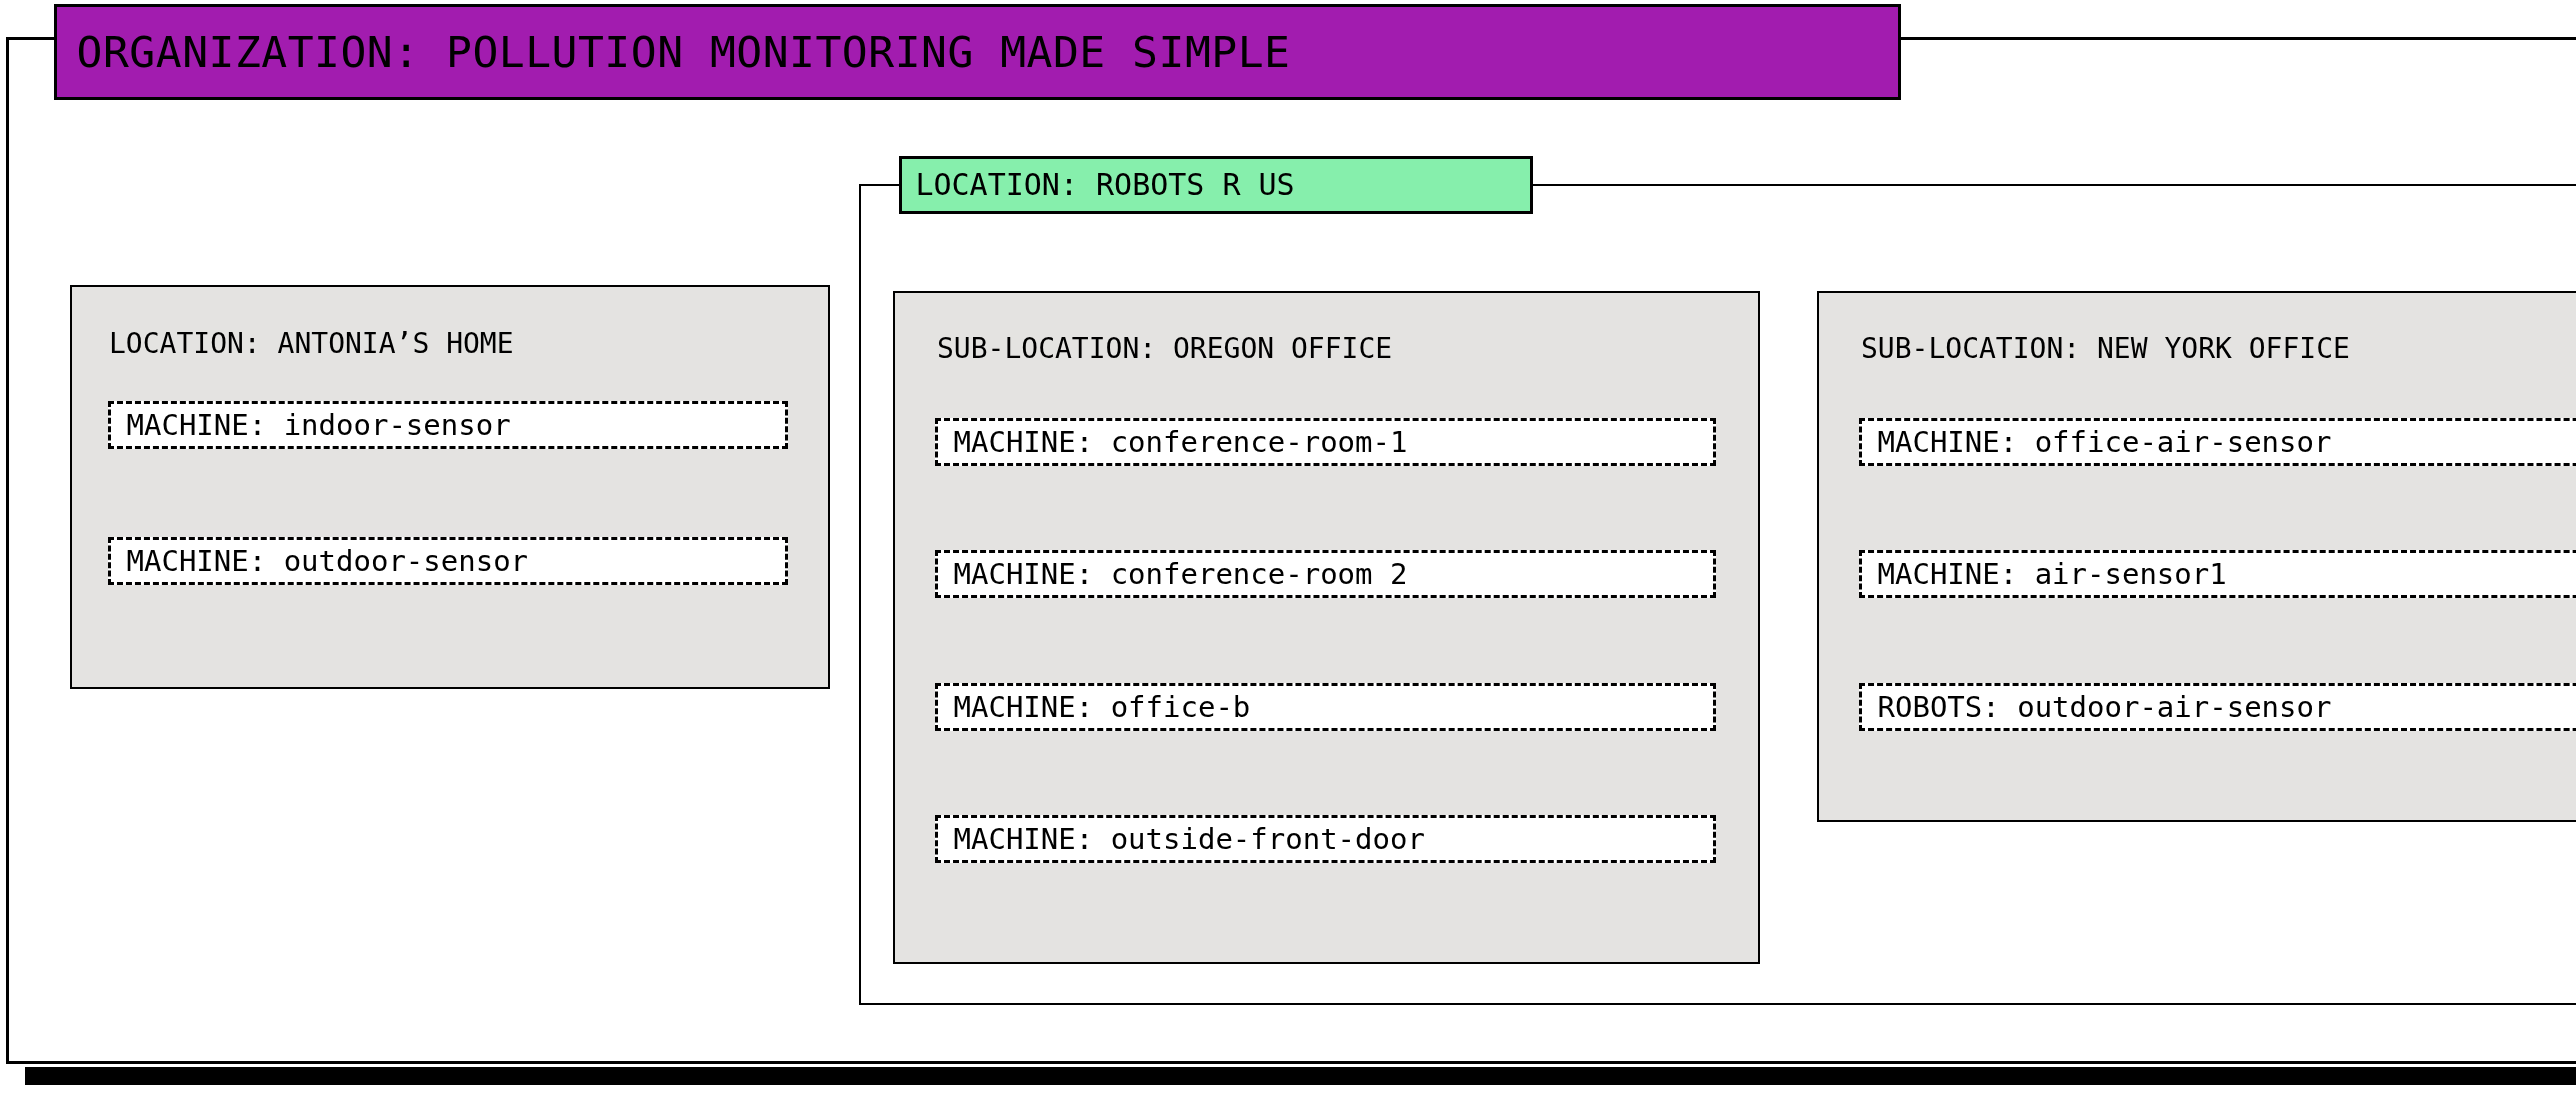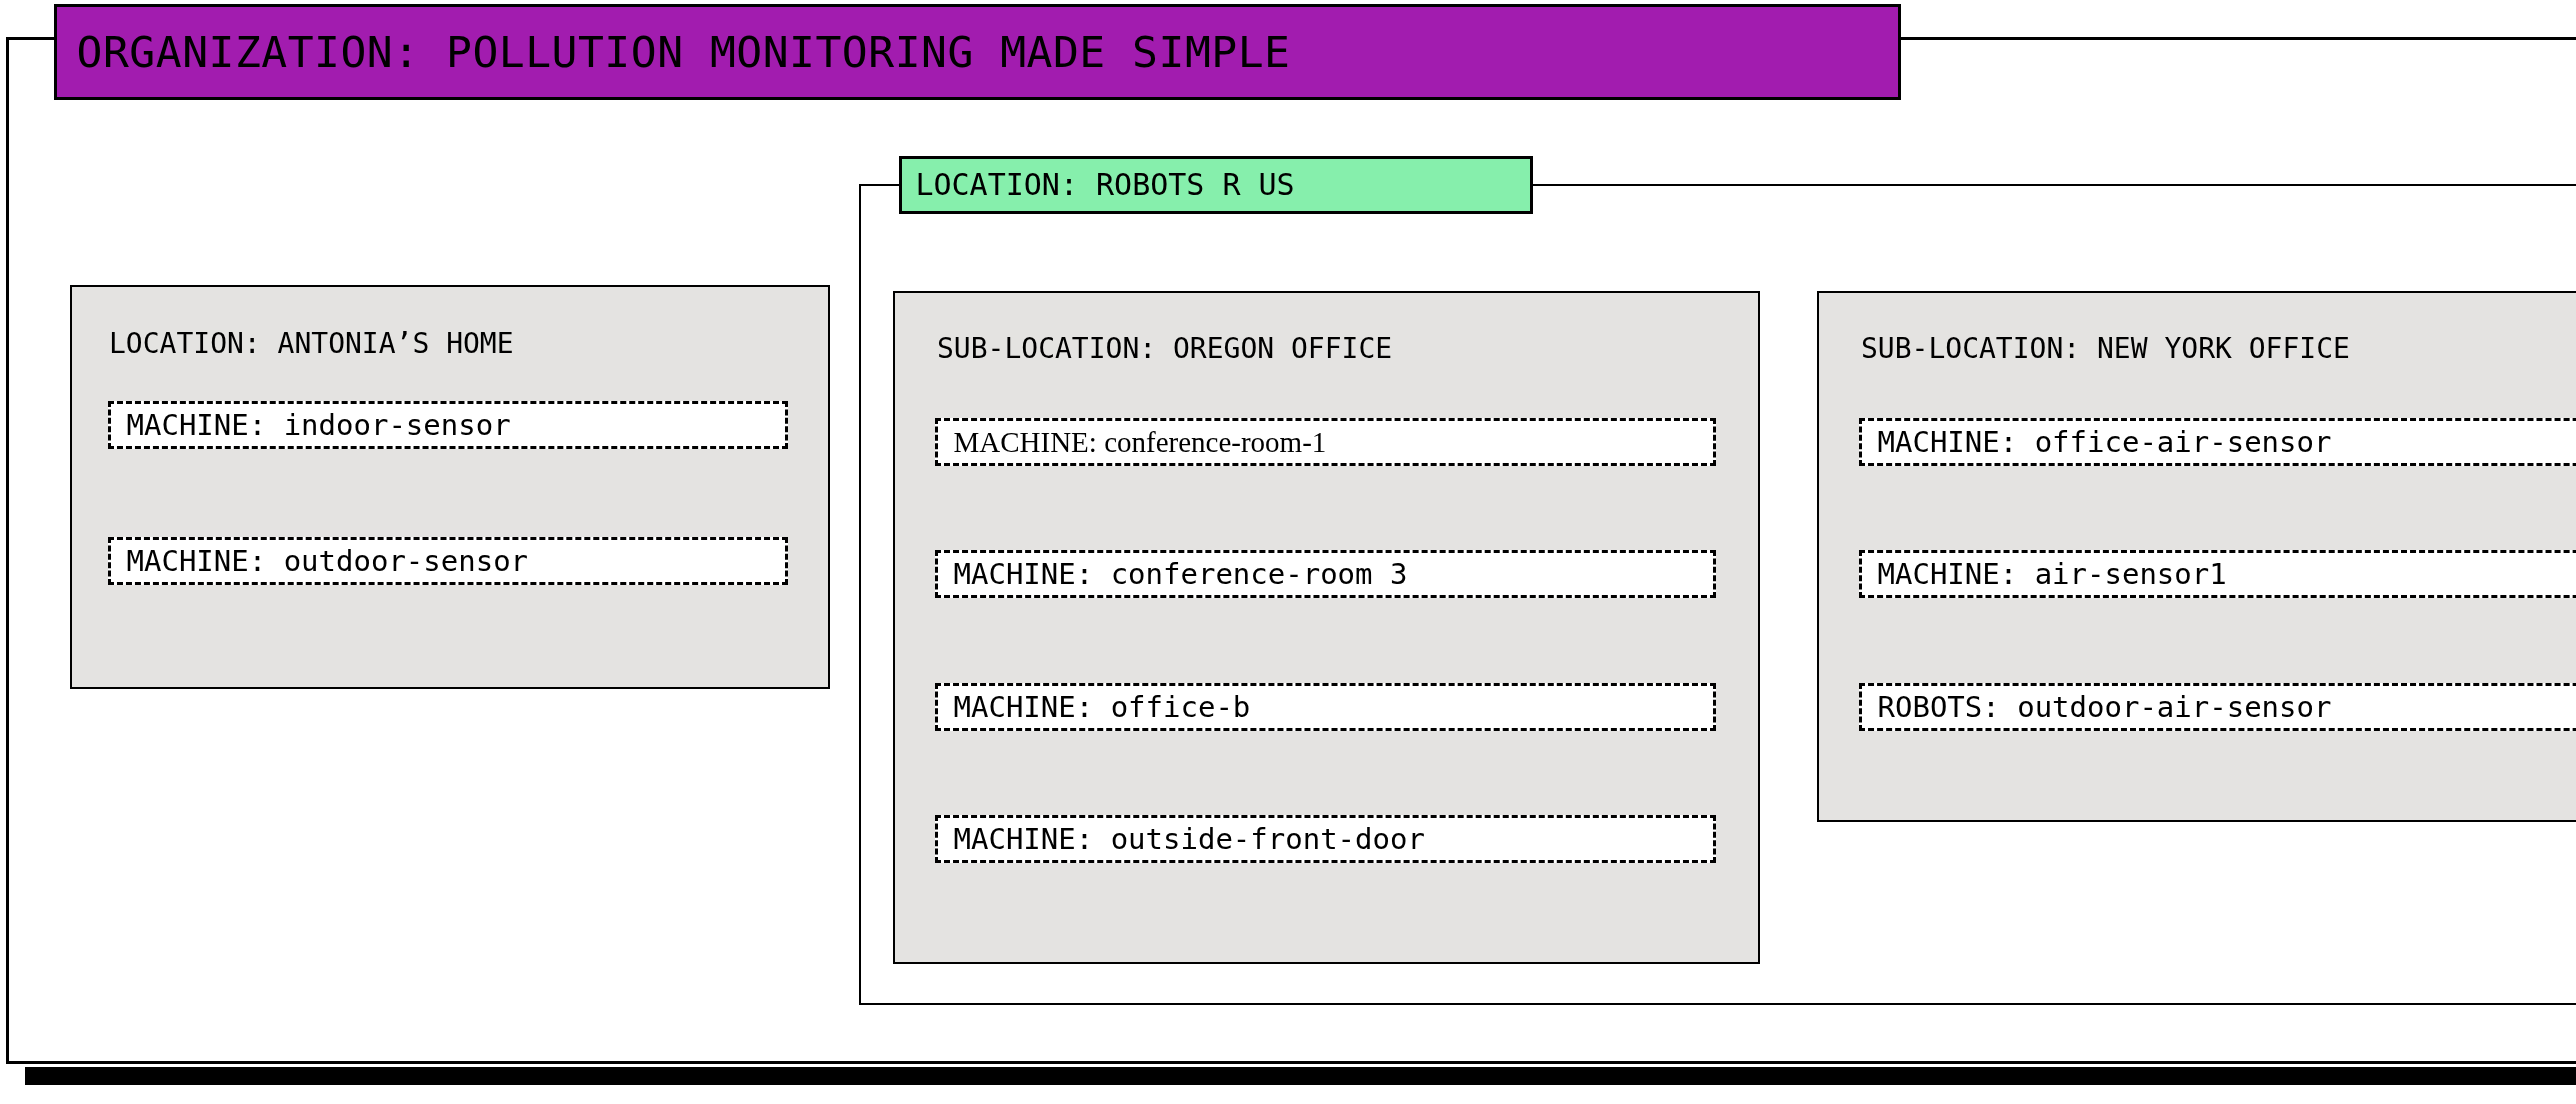--- a/index.html
+++ b/index.html
@@ -162,26 +162,26 @@
     <span class="label">LOCATION: ROBOTS R US</span>
   </div>
 
   <div class="shadow" style="left:1759px; top:297px; width:5.7px; height:673px;"></div>
   <div class="shadow" style="left:899px; top:964px; width:867px; height:5.7px;"></div>
 
   <div class="loc-panel" style="left:893px; top:291px; width:867px; height:673px;">
     <span class="panel-title" style="left:42px; top:42px;">SUB-LOCATION: OREGON OFFICE</span>
   </div>
 
-  <div class="machine-box" style="left:935px; top:418px; width:781px; height:48px;font-family:Liberation Serif, serif;">
+  <div class="machine-box" style="left:935px; top:418px; width:781px; height:48px;">
     <span class="machine-label">MACHINE: conference-room-1</span>
   </div>
 
   <div class="machine-box" style="left:935px; top:550px; width:781px; height:48px;">
-    <span class="machine-label">MACHINE: conference-room 3</span>
+    <span class="machine-label">MACHINE: conference-room 2</span>
   </div>
 
   <div class="machine-box" style="left:935px; top:683px; width:781px; height:48px;">
     <span class="machine-label">MACHINE: office-b</span>
   </div>
 
   <div class="machine-box" style="left:935px; top:815px; width:781px; height:48px;">
     <span class="machine-label">MACHINE: outside-front-door</span>
   </div>
 

